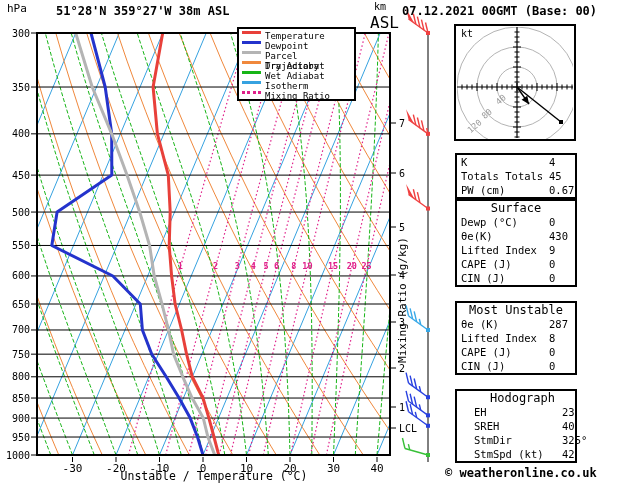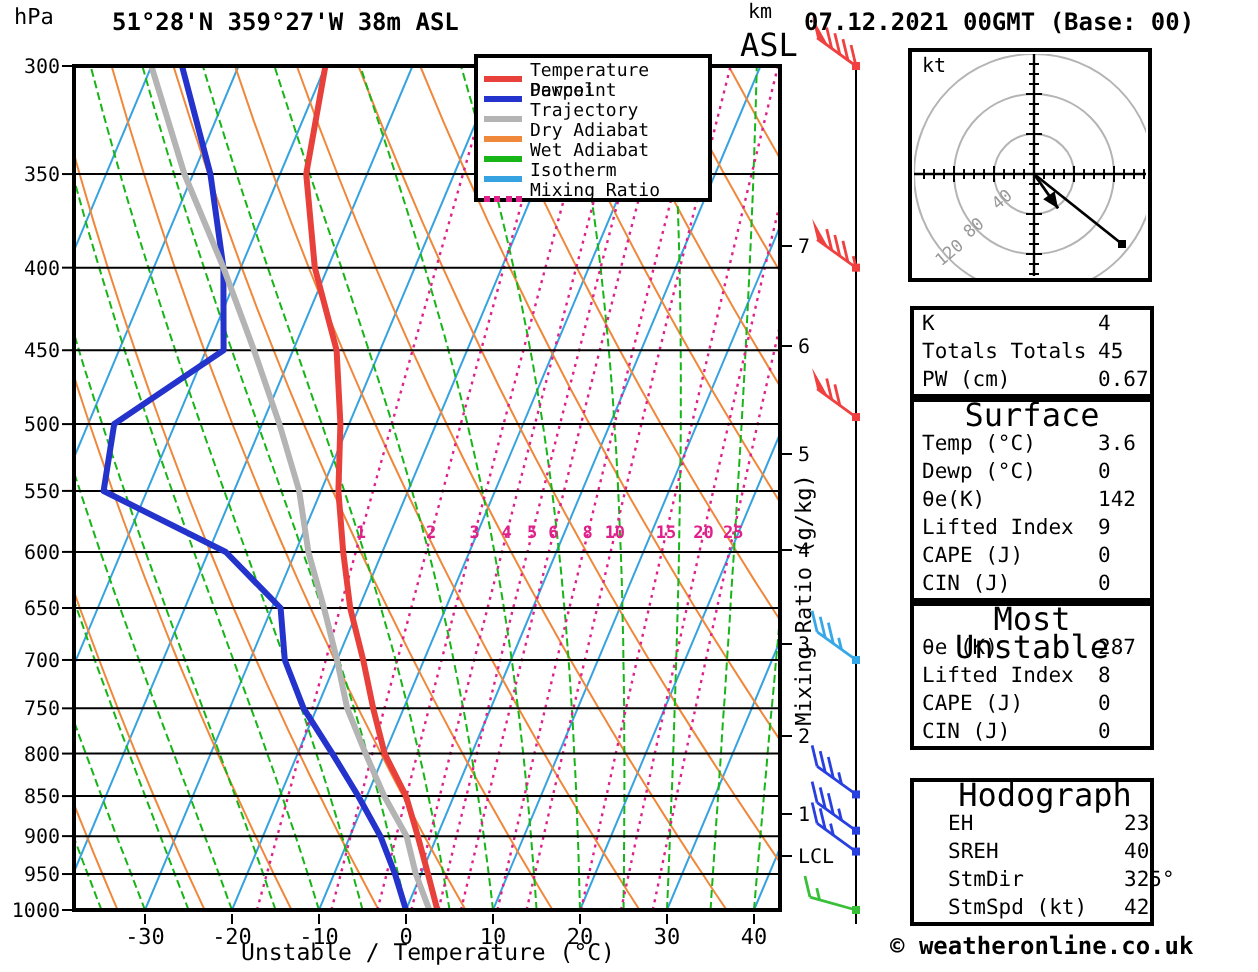--- a/index.html
+++ b/index.html
@@ -13,25 +13,25 @@
   .title{left:56px;top:4px;font-size:12px}
   .km{left:374px;top:1px;font-size:10px}
   .asl{left:370px;top:13px;font-size:16px}
   .date{left:402px;top:4px;font-size:12px}
   .kt{left:461px;top:28px;font-size:10px}
   .xlabel{left:214px;top:469px;transform:translateX(-50%);font-size:11.5px}
   .mrlabel{left:402px;top:300px;transform:translate(-50%,-50%) rotate(-90deg);font-size:11px}
   .copyright{left:445px;top:466px;font-size:12px}
   .legend{position:absolute;left:237px;top:27px;width:119px;height:74px;border:2px solid #000;
           background:#fff;padding:2px 0 0 3px}
-  .lrow{display:flex;align-items:flex-end;height:10px;font-size:9px;line-height:10px}
+  .lrow{display:flex;align-items:flex-start;height:10px;font-size:9px;line-height:10px}
   .lswatch{width:19px;height:0;border-top:3px solid;margin-right:4px;flex:none}
   .lswatch.dotted{border-top-style:dotted;border-top-width:3px}
   .pbox{position:absolute;left:455px;width:122px;border:2px solid #000;background:#fff}
-  .ptitle{height:14px;line-height:14px;font-size:16px;text-align:center}
+  .ptitle{height:14px;line-height:14px;font-size:12px;text-align:center}
   .prow{position:relative;height:14px;line-height:14px;font-size:10.5px;padding-left:4px}
   .pval{position:absolute;left:92px;top:0}
 </style>
 </head>
 <body>
 
 <div class="stage">
   <svg id="chart" width="629" height="486">
       <defs>
         <clipPath id="pc">
@@ -374,23 +374,22 @@
   <div class="t kt">kt</div>
 
   <div id="panels">
       <div class="pbox" style="top: 153px;">
         <div class="prow"><span>K</span><span class="pval">4</span></div>
         <div class="prow"><span>Totals Totals</span><span class="pval">45</span></div>
         <div class="prow"><span>PW (cm)</span><span class="pval">0.67</span></div>
       </div>
       <div class="pbox" style="top: 199px;">
         <div class="ptitle">Surface</div>
-        <div class="prow"><span>Temp (°C)</span><span class="pval">3.6</span></div>
         <div class="prow"><span>Dewp (°C)</span><span class="pval">0</span></div>
-        <div class="prow"><span>θe(K)</span><span class="pval">142</span></div>
+        <div class="prow"><span>θe(K)</span><span class="pval">430</span></div>
         <div class="prow"><span>Lifted Index</span><span class="pval">9</span></div>
         <div class="prow"><span>CAPE (J)</span><span class="pval">0</span></div>
         <div class="prow"><span>CIN (J)</span><span class="pval">0</span></div>
       </div>
       <div class="pbox" style="top: 301px;">
         <div class="ptitle">Most Unstable</div>
         <div class="prow"><span>θe (K)</span><span class="pval">287</span></div>
         <div class="prow"><span>Lifted Index</span><span class="pval">8</span></div>
         <div class="prow"><span>CAPE (J)</span><span class="pval">0</span></div>
         <div class="prow"><span>CIN (J)</span><span class="pval">0</span></div>

